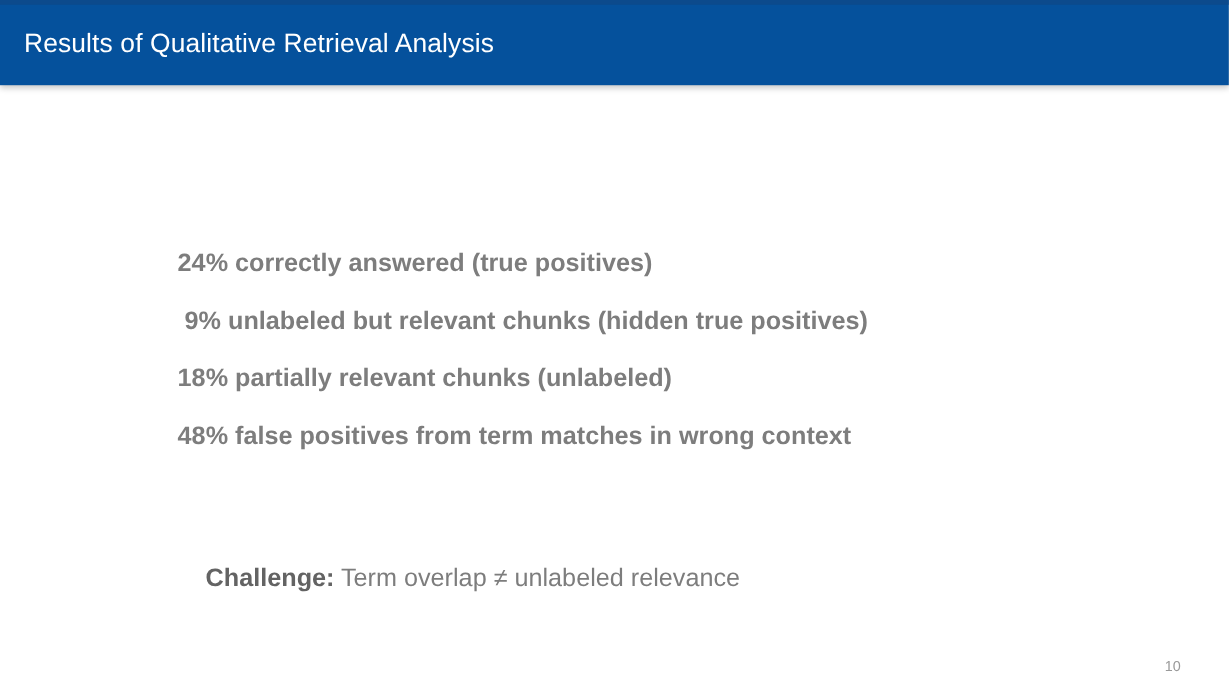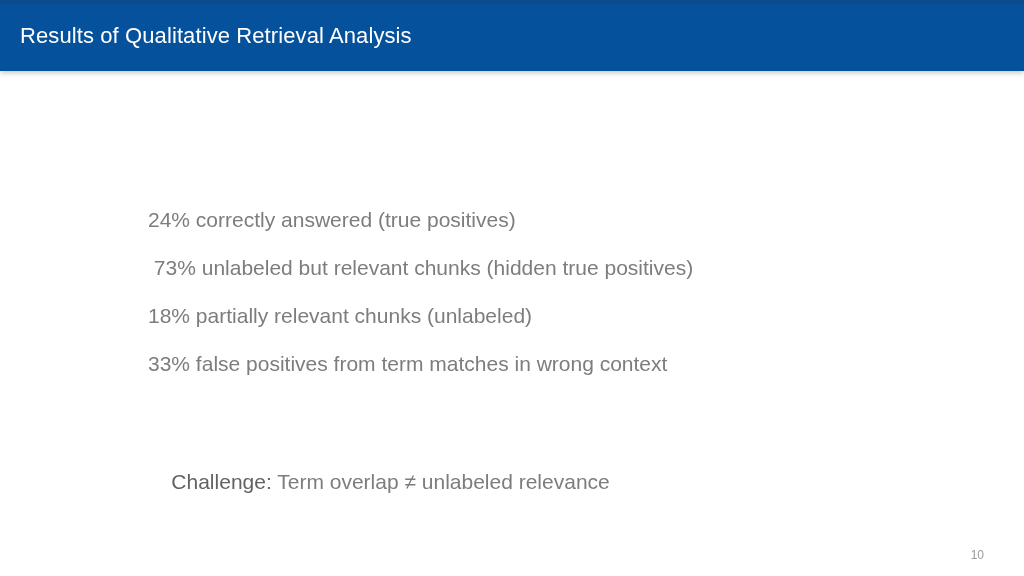--- a/index.html
+++ b/index.html
@@ -60,35 +60,35 @@
   .content {
     position: absolute;
     left: 148px;
     top: 196px;
     width: 820px;
   }
   .stat-line {
     font-size: 21px;
     line-height: 48px;
     color: #7d7d7d;
-    font-weight: 400;
+    font-weight: 700;
     white-space: pre;
   }
   .challenge-line {
     position: absolute;
     left: 148px;
     top: 440px;
     font-size: 21px;
     line-height: 28px;
     color: #7d7d7d;
     font-weight: 400;
     white-space: pre;
   }
   .challenge-label {
-    font-weight: normal;
+    font-weight: bold;
     color: #636363;
   }
 
   
   .page-number {
     position: absolute;
     right: 40px;
     bottom: 14px;
     font-size: 12px;
     line-height: 14px;
@@ -101,23 +101,23 @@
 
 <div class="slide">
 
   <div class="header-bar">
     <div class="header-topstrip"></div>
     <div class="header-title">Results of Qualitative Retrieval Analysis</div>
   </div>
 
   <div class="content">
     <div class="stat-line">24% correctly answered (true positives)</div>
-    <div class="stat-line"> 73% unlabeled but relevant chunks (hidden true positives)</div>
+    <div class="stat-line"> 9% unlabeled but relevant chunks (hidden true positives)</div>
     <div class="stat-line">18% partially relevant chunks (unlabeled)</div>
-    <div class="stat-line">33% false positives from term matches in wrong context</div>
+    <div class="stat-line">48% false positives from term matches in wrong context</div>
   </div>
 
   <div class="challenge-line">
     <span class="challenge-label">Challenge:</span><span> Term overlap ≠ unlabeled relevance</span>
   </div>
 
   <div class="page-number">10</div>
 
 </div>
 

